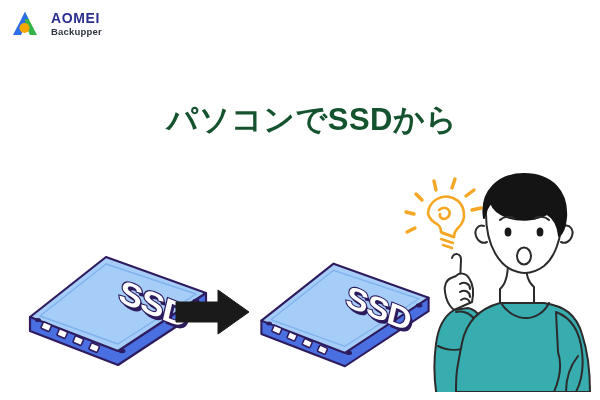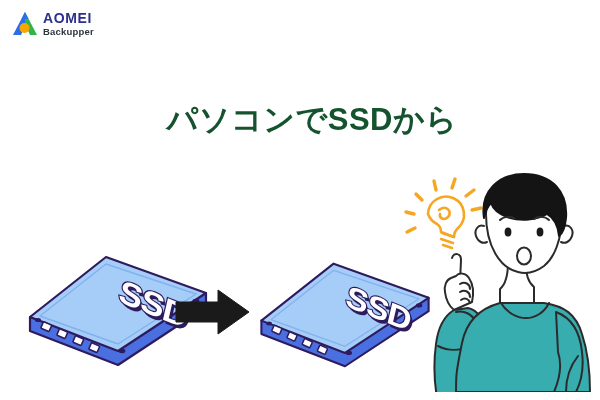--- a/index.html
+++ b/index.html
@@ -19,21 +19,21 @@
     overflow: hidden;
   }
 
   
   #brand-logo {
     position: absolute;
     left: 10px;
     top: 9px;
     display: flex;
     align-items: center;
-    gap: 3px;
+    gap: 11px;
   }
   #brand-mark {
     width: 30px;
     height: 30px;
     display: block;
   }
   #brand-wordmark {
     display: flex;
     flex-direction: column;
     line-height: 1;

